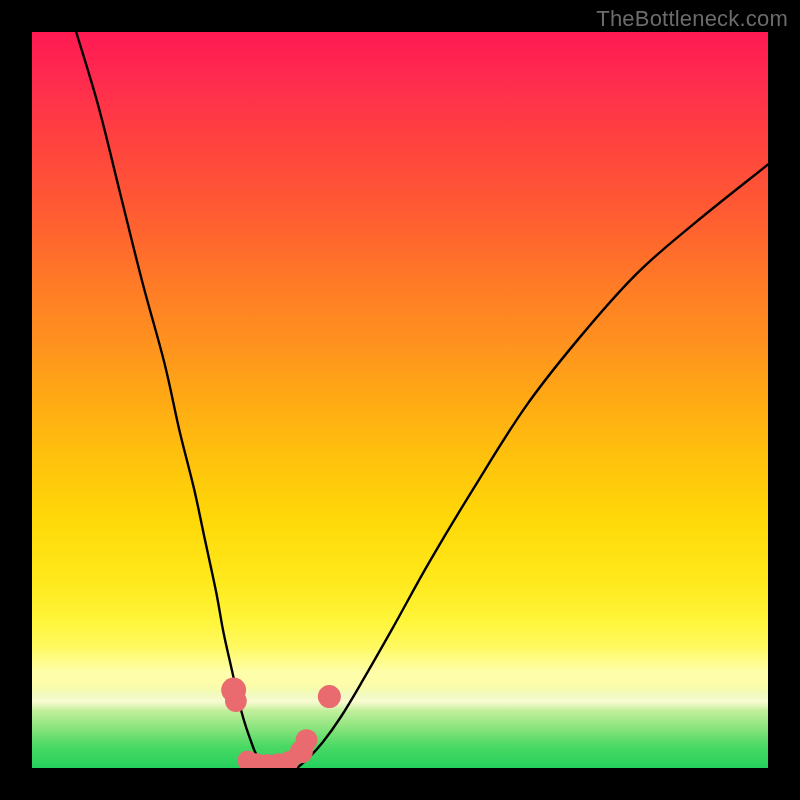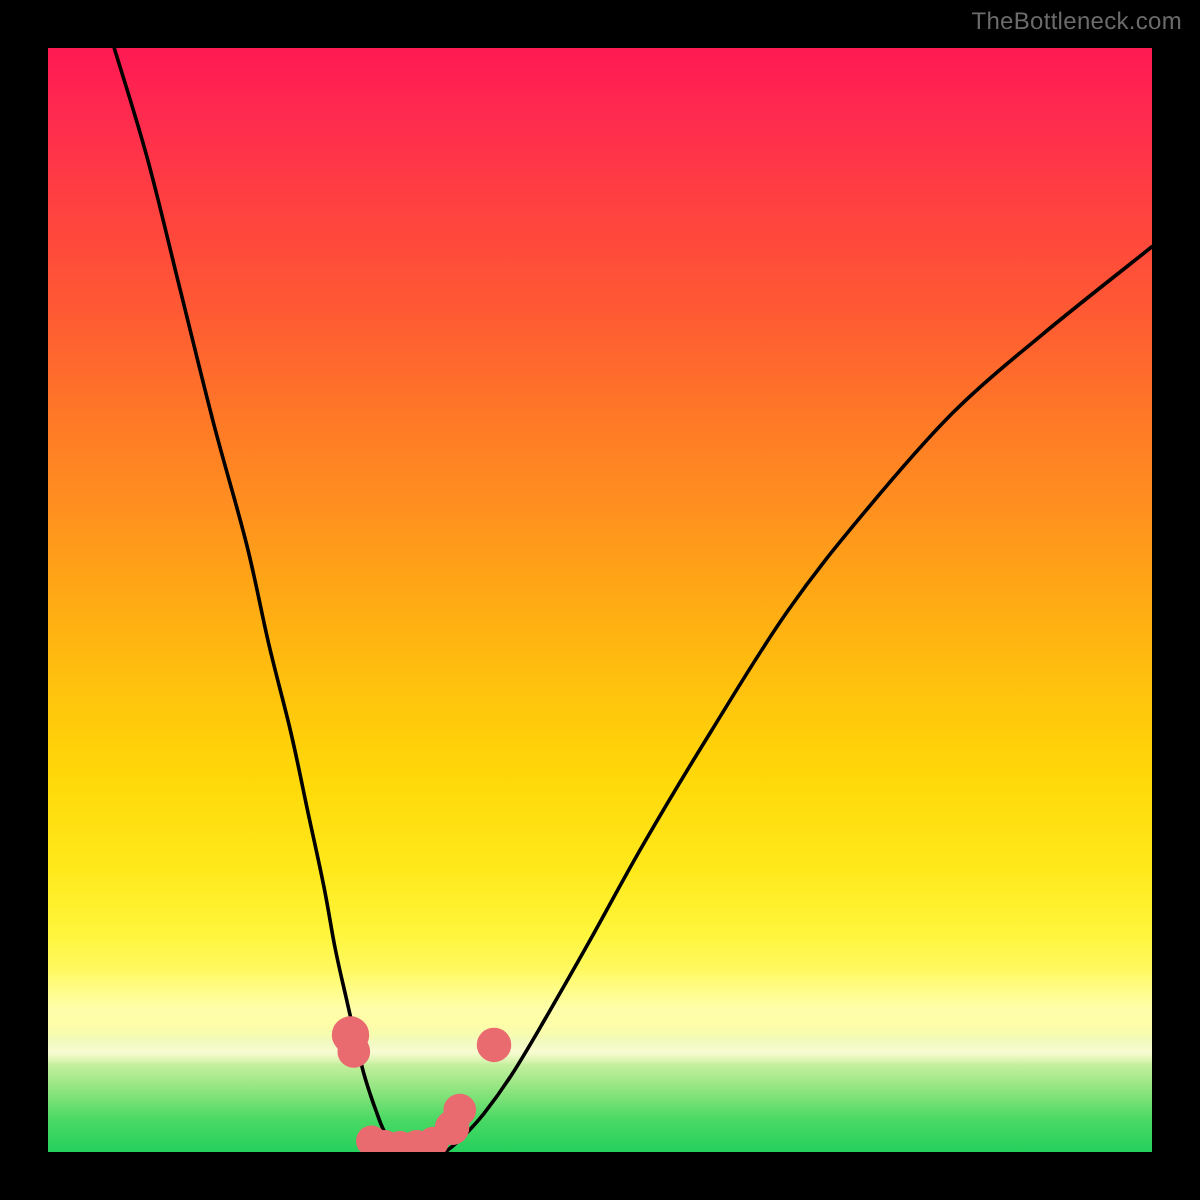--- a/index.html
+++ b/index.html
@@ -77,21 +77,21 @@
     position: absolute;
     inset: 0;
     width: 100%;
     height: 100%;
   }
   .watermark {
     position: absolute;
     top: 6px;
     right: 12px;
     color: #6b6b6b;
-    font-size: 16px;
+    font-size: 22px;
     font-weight: 500;
     letter-spacing: 0.2px;
     user-select: none;
   }
 </style>
 </head>
 <body>
 
 <div class="frame">
   <div class="watermark">TheBottleneck.com</div>

